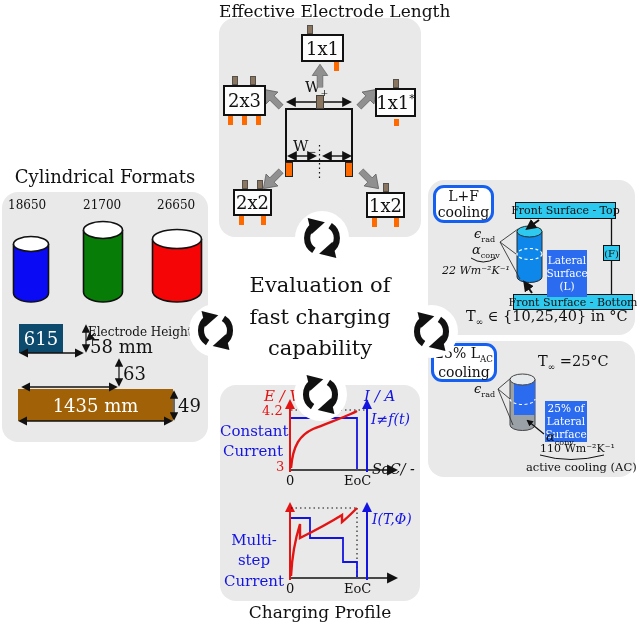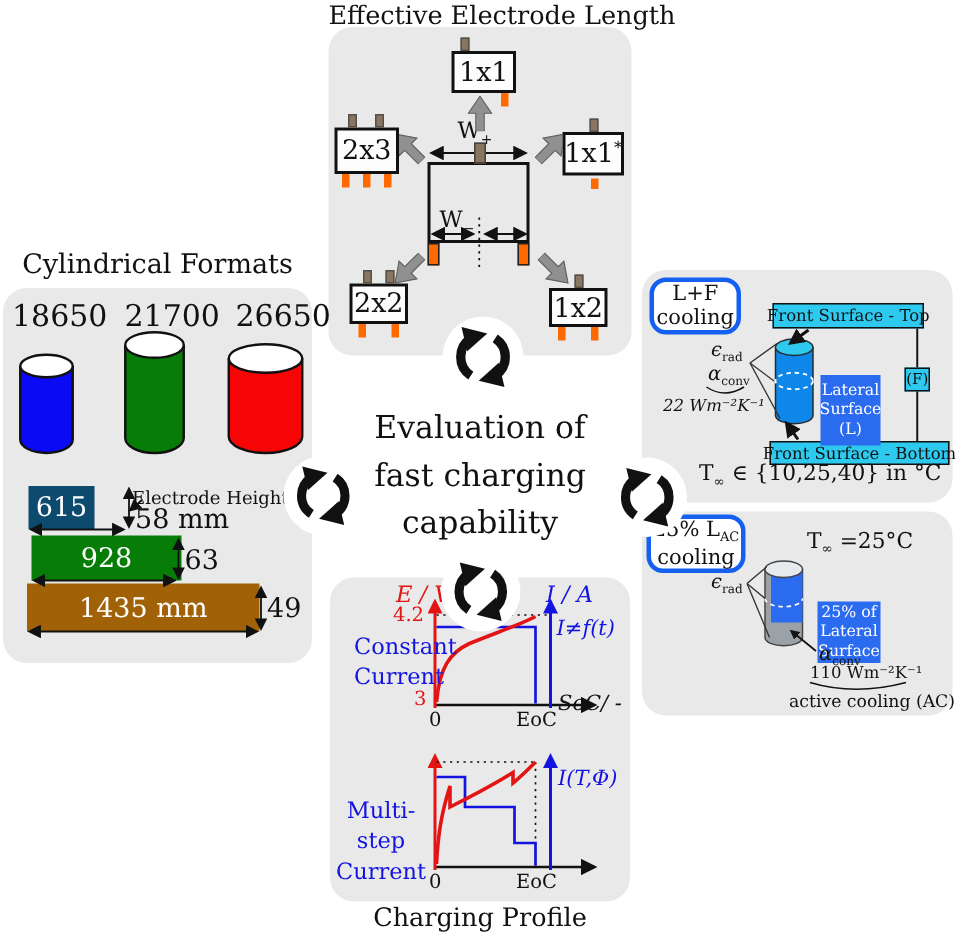--- a/index.html
+++ b/index.html
@@ -16,21 +16,21 @@
   .bigtab { position:absolute; width:8px; height:15px; background:#ff6a00; border:1.5px solid #222; }
   .cyanbox { position:absolute; background:#2ec9ee; border:1.5px solid #111; display:flex;
              align-items:center; justify-content:center; white-space:nowrap; }
   .bluebox { position:absolute; background:#2b6bef; color:#fff; display:flex; flex-direction:column;
              align-items:center; justify-content:center; text-align:center; line-height:1.25;margin-top:20px; }
   .badge { position:absolute; background:#fff; border:3px solid #1560f0; border-radius:11px;
            display:flex; flex-direction:column; align-items:center; justify-content:center;
            font-size:14px; line-height:1.15; text-align:center; }
   .bar { position:absolute; display:flex; align-items:center; justify-content:center;
          color:#fff; font-size:18px; }
-  .fmt { position:absolute; font-size:20px; white-space:nowrap; }
+  .fmt { position:absolute; font-size:12px; white-space:nowrap; }
   .mathit { font-style:italic; }
   .red { color:#e31414; } .blue { color:#1414e0; }
   sub { font-size:0.62em; } sup { font-size:0.62em; }
   .small-label { font-size:12px; white-space:nowrap; }
   .tick { font-size:13px; white-space:nowrap; }
 </style>
 </head>
 <body>
 
 <div class="stage">
@@ -148,23 +148,20 @@
       <ellipse cx="21" cy="10" rx="19.5" ry="8.5" fill="#fff" stroke="#111" stroke-width="1.6"></ellipse>
     </svg>
     <svg class="abs" style="left:149px; top:36px;" width="52" height="76" viewBox="0 0 52 76">
       <path d="M1.5,11 V63 A24.5,11 0 0 0 50.5,63 V11" fill="#f50505" stroke="#111" stroke-width="1.6"></path>
       <ellipse cx="26" cy="11" rx="24.5" ry="9.5" fill="#fff" stroke="#111" stroke-width="1.6"></ellipse>
     </svg>
 
     <div class="bar" style="left: 17px; top: 132px; height: 29px; background: #0c4a6e; width: 44px;">
       <span>615</span>
     </div>
-    <div class="bar" style="left: 19px; top: 165px; height: 30px; background: rgb(7, 125, 7); width: 100px;">
-      <span>928</span>
-    </div>
     <div class="bar" style="left: 16px; top: 197px; height: 32px; background: #a16207; width: 155px;">
       <span>1435 mm</span>
     </div>
 
     <svg class="abs" style="left:0; top:0;" width="206" height="250" viewBox="0 0 206 250">
       <line x1="19" y1="161" x2="80" y2="161" stroke="#111" stroke-width="1.3" marker-start="url(#mb)" marker-end="url(#mb)"></line>
       <line x1="21" y1="195" x2="114" y2="195" stroke="#111" stroke-width="1.3" marker-start="url(#mb)" marker-end="url(#mb)"></line>
       <line x1="18" y1="229" x2="169" y2="229" stroke="#111" stroke-width="1.3" marker-start="url(#mb)" marker-end="url(#mb)"></line>
       <line x1="84" y1="134" x2="84" y2="159" stroke="#111" stroke-width="1.2" marker-start="url(#mb)" marker-end="url(#mb)"></line>
       <line x1="117" y1="168" x2="117" y2="193" stroke="#111" stroke-width="1.2" marker-start="url(#mb)" marker-end="url(#mb)"></line>
@@ -297,21 +294,21 @@
     </svg>
 
     <div class="abs red mathit" style="left:44px; top:2px; font-size:15px;">E / V</div>
     <div class="abs blue mathit" style="left:144px; top:2px; font-size:15px;">I / A</div>
     <div class="abs red tick" style="left:42px; top:18px;">4.2</div>
     <div class="abs red tick" style="left:56px; top:74px;">3</div>
     <div class="abs tick" style="left:66px; top:88px;">0</div>
     <div class="abs tick" style="left:124px; top:88px;">EoC</div>
     <div class="abs mathit" style="left:152px; top:76px; font-size:14px;">SoC/ -</div>
     <div class="abs blue mathit" style="left:151px; top:26px; font-size:14px;">I≠f(t)</div>
-    <div class="abs blue" style="left:0px; top:36px; width:66px; text-align:center; font-size:15px; line-height:1.35;padding-left:16px;">
+    <div class="abs blue" style="left:0px; top:36px; width:66px; text-align:center; font-size:15px; line-height:1.35;">
       <div>Constant</div>
         <div>Current</div>
     </div>
 
     <div class="abs blue mathit" style="left:152px; top:126px; font-size:14px;">I(T,Φ)</div>
     <div class="abs blue" style="left:0px; top:145px; width:68px; text-align:center; font-size:15px; line-height:1.35;">
       <div>Multi-step</div>
         <div>Current</div>
     </div>
     <div class="abs tick" style="left:66px; top:196px;">0</div>

